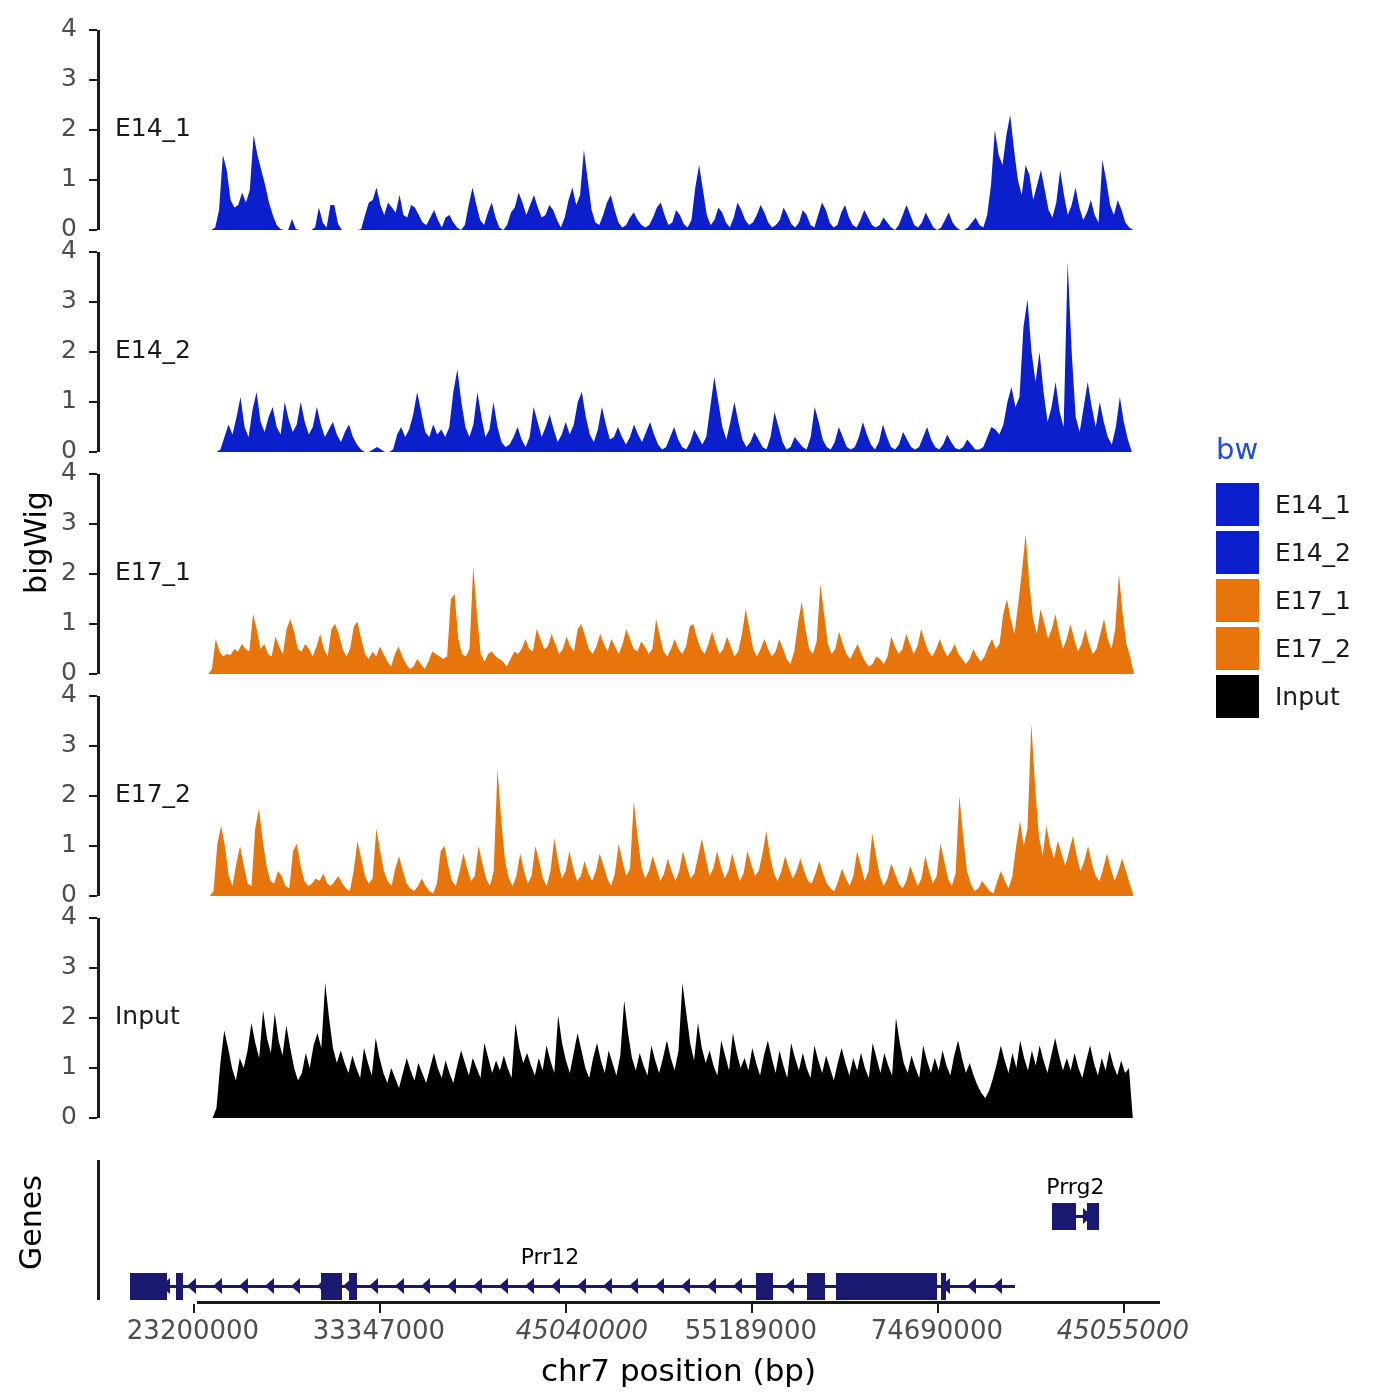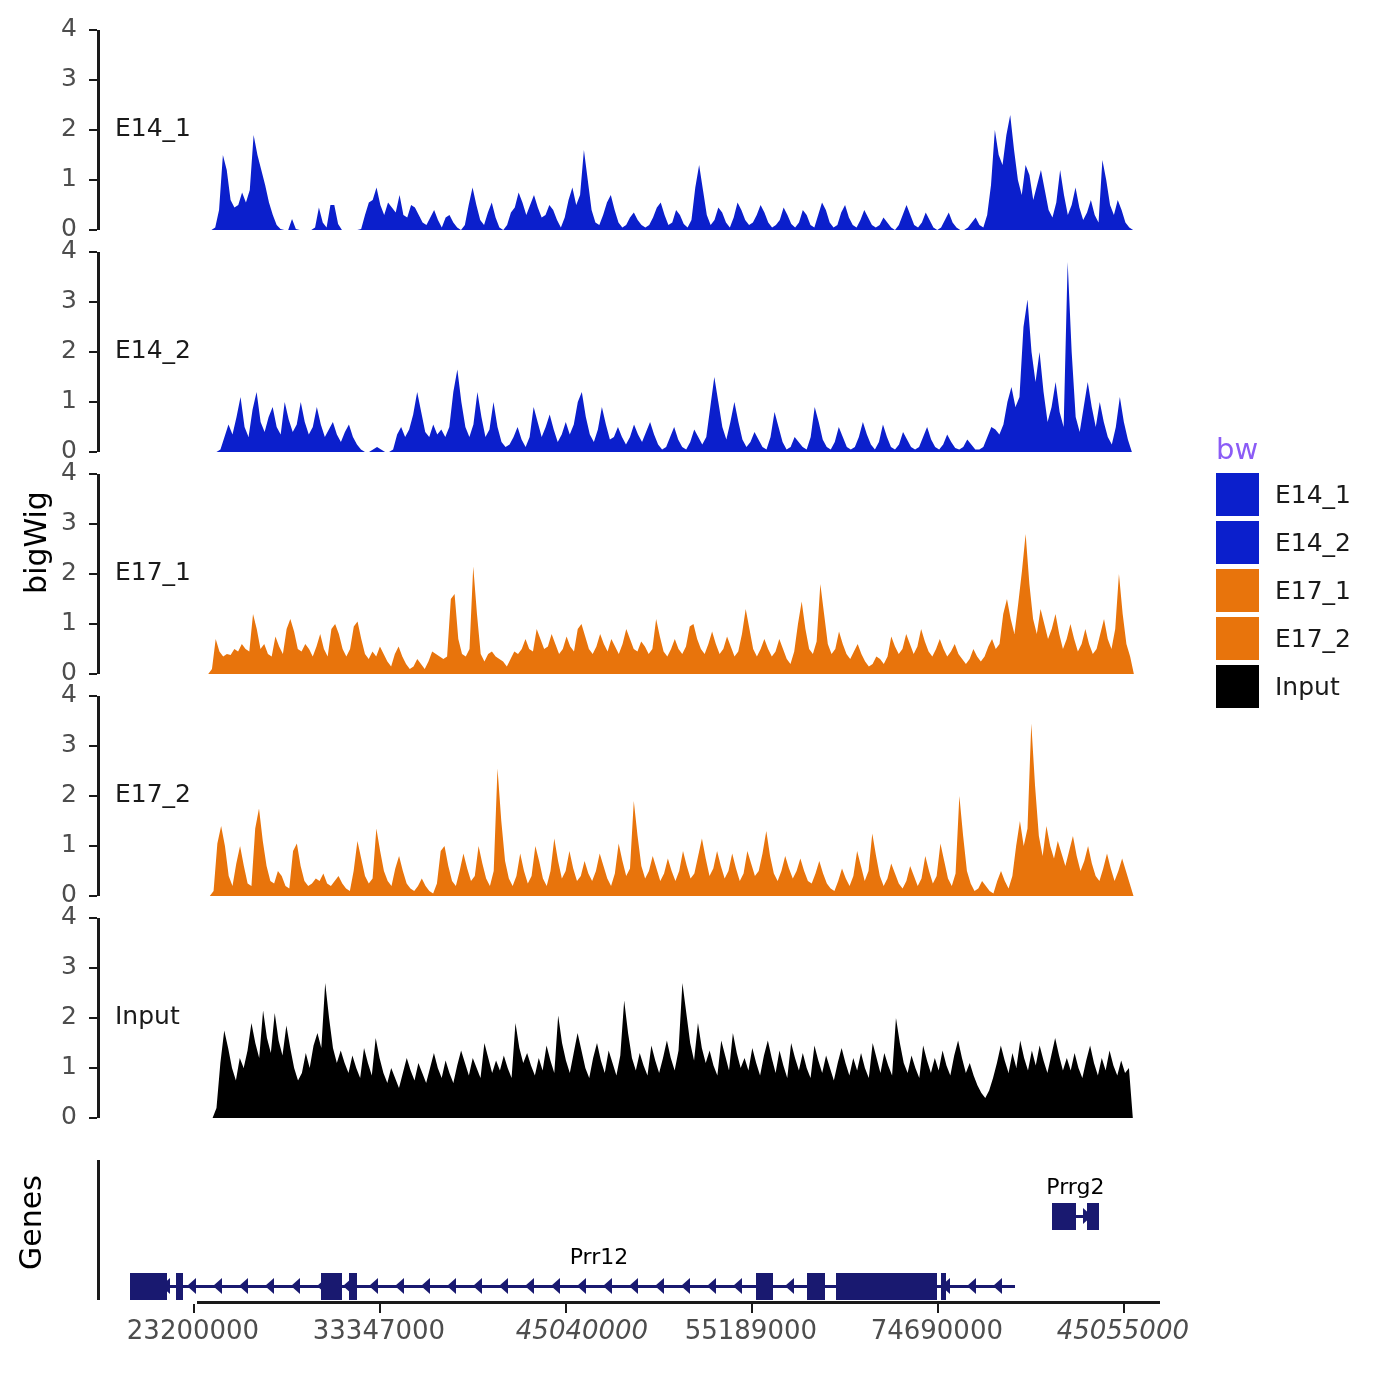--- a/index.html
+++ b/index.html
@@ -24,21 +24,21 @@
   .trackname{position:absolute;font-size:25px;color:#1a1a1a;white-space:nowrap;}
 
   
   #xaxis{position:absolute;left:197px;top:1301px;width:963px;height:3px;background:#1a1a1a;}
   .xtick{position:absolute;width:2px;height:9px;background:#1a1a1a;top:1304px;}
   .xticklab{position:absolute;top:1315px;font-size:26px;color:#4d4d4d;text-align:center;width:180px;}
   #xtitle{position:absolute;top:1352px;left:197px;width:963px;text-align:center;font-size:31px;color:#000;}
 
   
   #legend{position:absolute;left:1216px;top:432px;}
-  #legend-title{font-size:29px;color:#8b5cf6;margin-bottom:4px;}
+  #legend-title{font-size:29px;color:#1d4ed8;margin-bottom:14px;}
   .legrow{display:flex;align-items:center;height:48px;}
   .legkey{width:43px;height:43px;flex:0 0 43px;}
   .leglab{font-size:25px;color:#1a1a1a;margin-left:16px;white-space:nowrap;}
 
   
   #genes-axisline{position:absolute;left:97px;top:1160px;width:3px;height:140px;background:#1a1a1a;}
   .gene-intron{position:absolute;height:3px;background:#191970;}
   .gene-exon{position:absolute;background:#191970;}
   .gene-name{position:absolute;font-size:22px;color:#000;white-space:nowrap;text-align:center;}
   .arrow{position:absolute;}
@@ -185,39 +185,40 @@
         <div class="arrow" style="left: 966.754px; top: 1278px; width: 0px; height: 0px; border-top: 8px solid transparent; border-bottom: 8px solid transparent; border-right: 9px solid rgb(25, 25, 112);"></div>
         <div class="arrow" style="left: 992.754px; top: 1278px; width: 0px; height: 0px; border-top: 8px solid transparent; border-bottom: 8px solid transparent; border-right: 9px solid rgb(25, 25, 112);"></div>
         <div class="gene-exon" style="left: 129.754px; top: 1273px; width: 37.193px; height: 27px;"></div>
         <div class="gene-exon" style="left: 175.502px; top: 1273px; width: 7.06667px; height: 27px;"></div>
         <div class="gene-exon" style="left: 321.298px; top: 1273px; width: 20.4561px; height: 27px;"></div>
         <div class="gene-exon" style="left: 349.193px; top: 1273px; width: 7.4386px; height: 27px;"></div>
         <div class="gene-exon" style="left: 756.456px; top: 1273px; width: 16.7368px; height: 27px;"></div>
         <div class="gene-exon" style="left: 806.667px; top: 1273px; width: 18.5965px; height: 27px;"></div>
         <div class="gene-exon" style="left: 836.421px; top: 1273px; width: 100.421px; height: 27px;"></div>
         <div class="gene-exon" style="left: 940.561px; top: 1273px; width: 5.95088px; height: 27px;"></div>
-        <div class="gene-name" style="left: 509px; width: 180px; top: 1244px; text-align: center;">Prr12</div>
+        <div class="gene-name" style="left: 460px; width: 180px; top: 1244px; text-align: center;">Prr12</div>
       </div>
     </div>
 
   <div id="xaxis"></div>
   <div id="xticks">
       <div class="xtick" style="left: 192.982px;"></div>
       <div class="xticklab" style="left: 102.982px;">23200000</div>
       <div class="xtick" style="left: 378.947px;"></div>
       <div class="xticklab" style="left: 288.947px;">33347000</div>
       <div class="xtick" style="left: 564.912px;"></div>
       <div class="xticklab" style="left: 492px; font-style: italic;">45040000</div>
       <div class="xtick" style="left: 750.877px;"></div>
       <div class="xticklab" style="left: 660.877px;">55189000</div>
       <div class="xtick" style="left: 936.842px;"></div>
       <div class="xticklab" style="left: 846.842px;">74690000</div>
       <div class="xtick" style="left: 1122.81px;"></div>
       <div class="xticklab" style="left: 1032.81px; font-style: italic;">45055000</div>
     </div>
+  <div id="xtitle">chr7 position (bp)</div>
 
   <div id="legend">
     <div id="legend-title">bw</div>
     <div id="legend-items">
         <div class="legrow">
           <div class="legkey" style="background: rgb(11, 31, 204);"></div>
           <div class="leglab">E14_1</div>
         </div>
         <div class="legrow">
           <div class="legkey" style="background: rgb(11, 31, 204);"></div>

